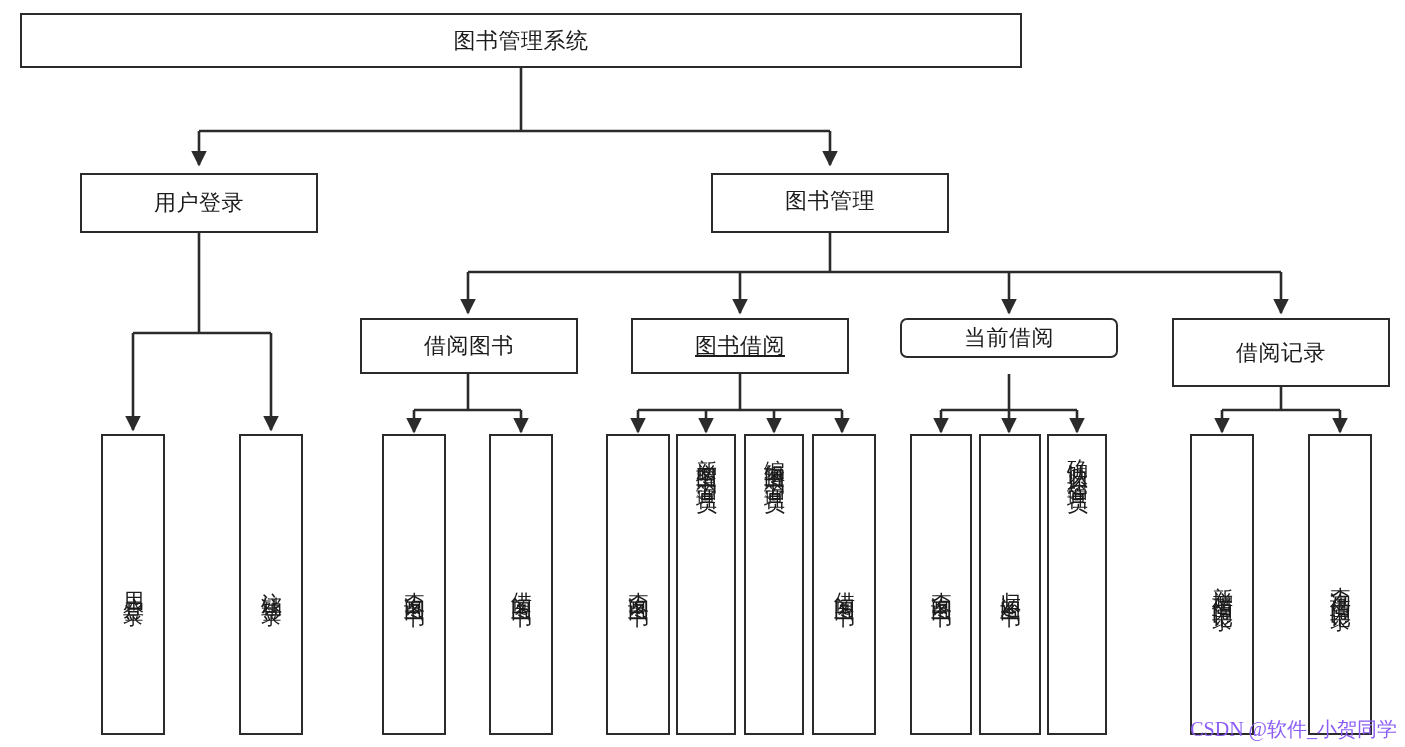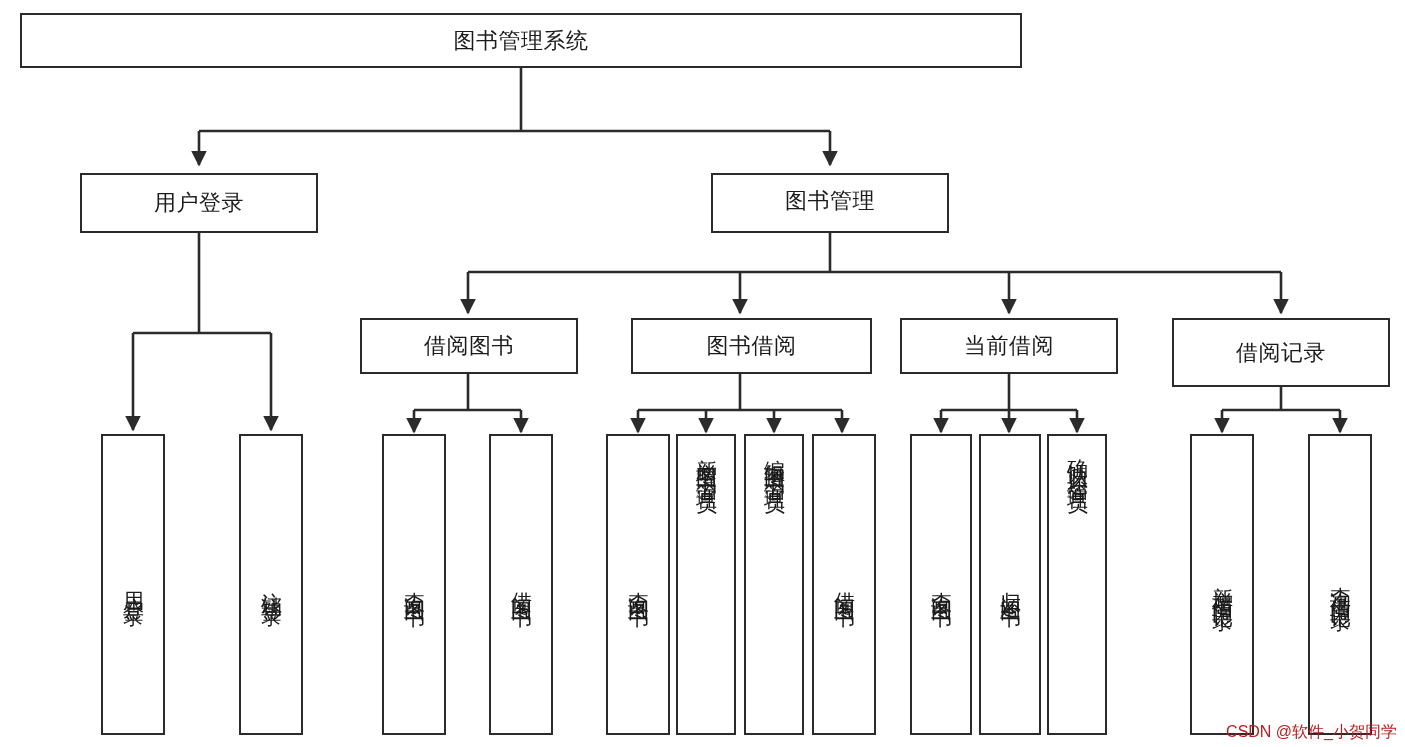--- a/index.html
+++ b/index.html
@@ -66,25 +66,25 @@
     white-space: nowrap;
   }
   .node.v.mid {
     align-items: center;
     padding-top: 0;
   }
   .watermark {
     position: absolute;
     right: 8px;
     bottom: 4px;
-    font-size: 16px;
-    color: #b91c1c;
+    font-size: 20px;
+    color: #8b5cf6;
     z-index: 5;
     white-space: nowrap;
-    font-family: Liberation Sans, sans-serif;
+    font-family: Liberation Serif, serif;
   }
 </style>
 </head>
 <body>
 
 <div id="canvas">
 
   <svg id="edges" viewBox="0 0 1405 747" width="1405" height="747">
     <defs>
       <marker id="arrow" viewBox="0 0 10 10" refX="9" refY="5" markerWidth="6" markerHeight="6" orient="auto-start-reverse">
@@ -142,24 +142,24 @@
   <div class="node h" style="left:80px; top:173px; width:238px; height:60px;">
     <span class="label">用户登录</span>
   </div>
   <div class="node h" style="left:711px; top:173px; width:238px; height:60px;font-family:Liberation Mono, monospace;">
     <span class="label">图书管理</span>
   </div>
 
   <div class="node h" style="left:360px; top:318px; width:218px; height:56px;">
     <span class="label">借阅图书</span>
   </div>
-  <div class="node h" style="left:631px; top:318px; width:241px; height:56px;">
+  <div class="node h" style="left:631px; top:318px; width:218px; height:56px;text-decoration:underline;">
     <span class="label">图书借阅</span>
   </div>
-  <div class="node h" style="left:900px; top:318px; width:218px; height:56px;">
+  <div class="node h" style="left:900px; top:318px; width:218px; height:40px;border-radius:7px;">
     <span class="label">当前借阅</span>
   </div>
   <div class="node h" style="left:1172px; top:318px; width:218px; height:69px;">
     <span class="label">借阅记录</span>
   </div>
 
   <div class="node v mid" style="left:101px; top:434px; width:64px; height:301px;">
     <span class="label">用户登录</span>
   </div>
   <div class="node v mid" style="left:239px; top:434px; width:64px; height:301px;">

